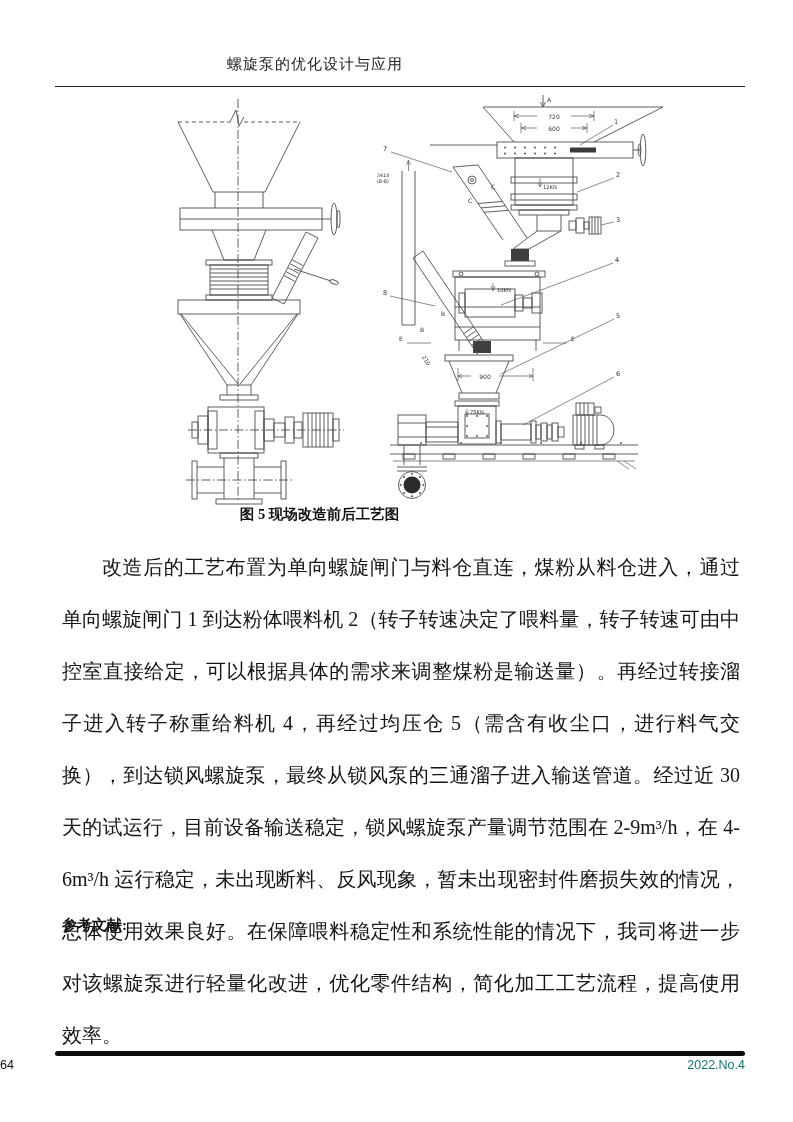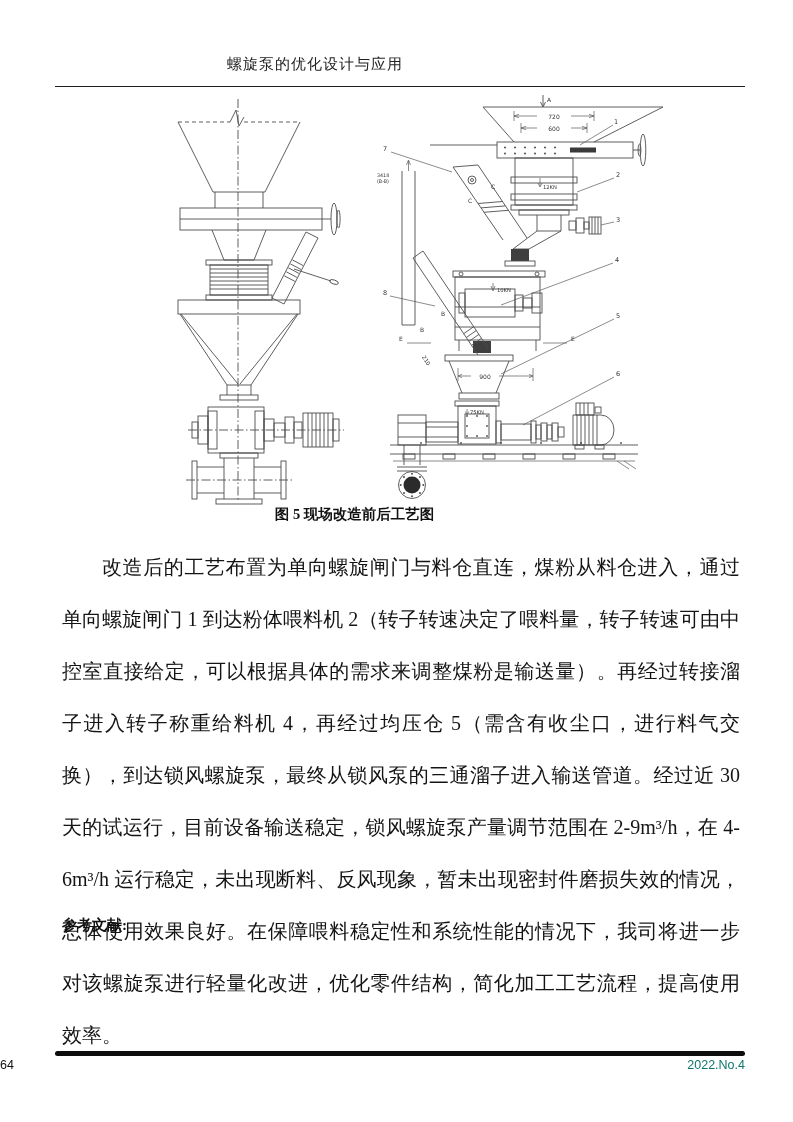--- a/index.html
+++ b/index.html
@@ -15,21 +15,21 @@
   .header-rule{
     position:absolute;top:86px;left:55px;width:690px;height:0;
     border-top:1.7px solid #1f1f1f;
   }
   .figure-area{position:absolute;top:93px;left:0;width:793px;height:412px;}
   .fig-left{position:absolute;left:148px;top:2px;width:232px;height:412px;}
   .fig-right{position:absolute;left:373px;top:0;width:382px;height:410px;}
   svg{display:block;}
   .fig-caption{
     position:absolute;top:505px;left:0;width:639px;text-align:center;
-    font-weight:bold;font-size:14.5px;color:#111;padding-left:35px;
+    font-weight:bold;font-size:14.5px;color:#111;
   }
   .body-text{
     position:absolute;top:541px;left:62px;width:678px;
     font-size:20px;line-height:52px;text-align:justify;
     text-indent:2em;color:#141414;
   }
   .ref-heading{
     position:absolute;top:916px;left:62px;font-size:15px;font-weight:bold;color:#111;
   }
   .ref-item{

